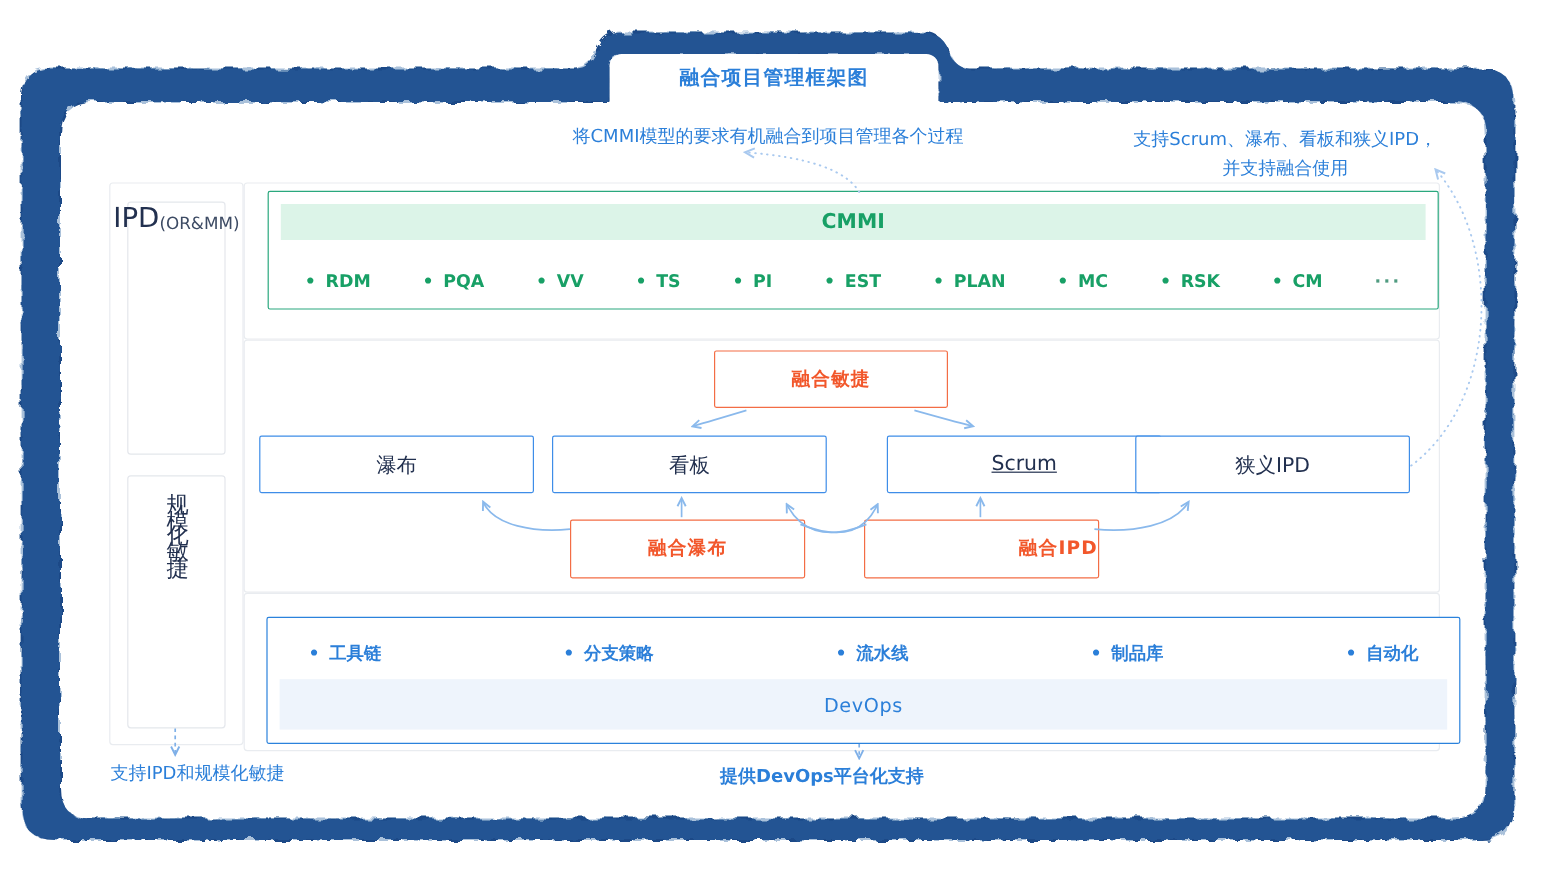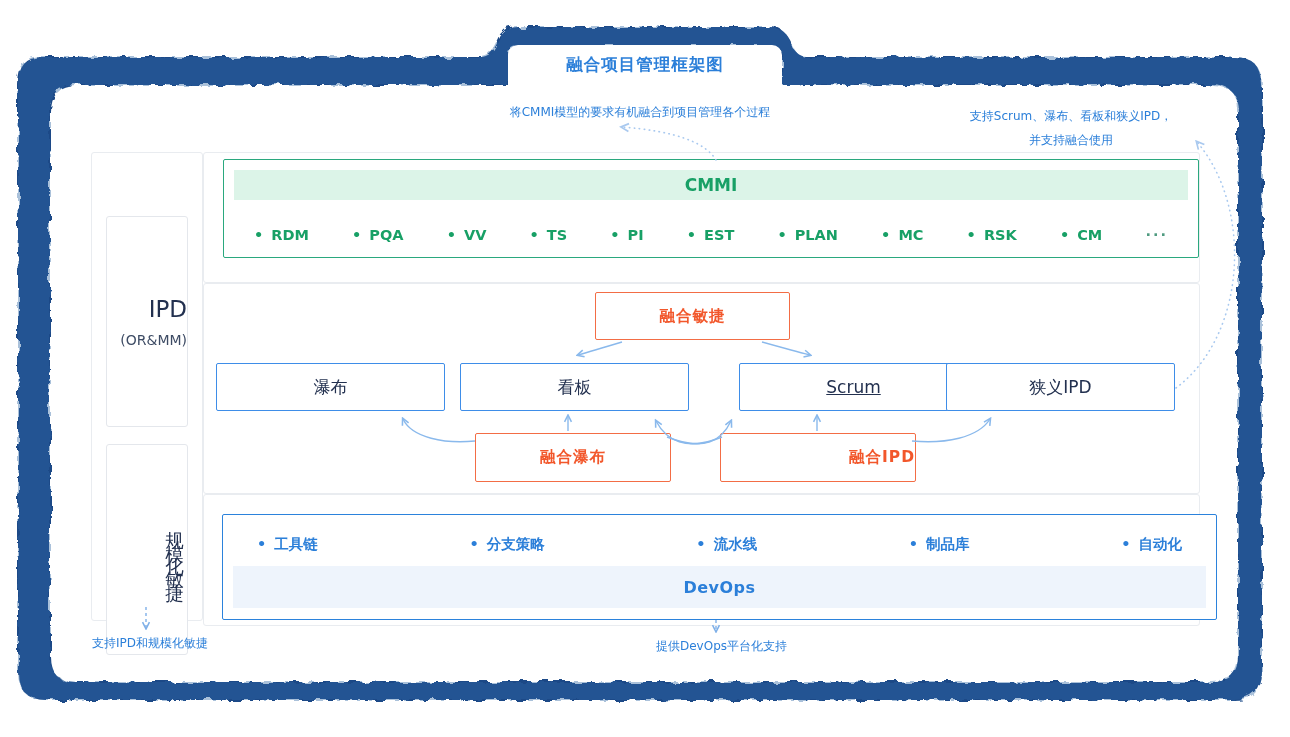--- a/index.html
+++ b/index.html
@@ -8,37 +8,37 @@
 
   
   .frame-svg{position:absolute;left:0;top:0;z-index:1;}
 
   
   .title-tab{position:absolute;left:508px;top:45px;width:274px;height:40px;z-index:6;
     background:#fff;border-radius:10px 10px 0 0;display:flex;align-items:center;justify-content:center;}
   .title-tab span{color:var(--blue,#2b7fd9);font-size:16.5px;font-weight:bold;letter-spacing:1px;text-align:right;}
 
   
-  .ann{position:absolute;z-index:5;color:var(--blue,#2b7fd9);font-size:12px;font-weight:500;}
+  .ann{position:absolute;z-index:5;color:var(--blue,#2b7fd9);font-size:15px;font-weight:500;}
   .ann-top{left:430px;top:104px;width:420px;text-align:center;}
   .ann-right{left:940px;top:104px;width:262px;text-align:center;line-height:24px;}
   .ann-bl{left:92px;top:635px;}
-  .ann-bc{left:656px;top:638px;}
+  .ann-bc{left:600px;top:638px;font-weight:bold;}
 
   
   .gbox{position:absolute;border:1px solid var(--gray-border,#e9ecf0);border-radius:3px;background:#fff;z-index:2;}
   .left-outer{left:91px;top:152px;width:110px;height:467px;}
   .band1{left:203px;top:152px;width:995px;height:129px;}
   .band2{left:203px;top:283px;width:995px;height:209px;}
   .band3{left:203px;top:494px;width:995px;height:130px;}
 
   
   .ipd-box,.agile-box{position:absolute;left:106px;width:80px;height:209px;z-index:3;
     border:1px solid #e4e7ec;border-radius:3px;background:#fff;
-    display:flex;flex-direction:column;align-items:flex-end;justify-content:center;margin-top:48px;}
+    display:flex;flex-direction:row;align-items:flex-start;justify-content:center;}
   .ipd-box{top:168px;}
   .agile-box{top:396px;}
   .ipd-main{font-size:23px;color:var(--navy-text,#22304f);font-weight:500;}
   .ipd-sub{font-size:14px;color:#3d4b64;margin-top:10px;}
   .agile-text{writing-mode:vertical-rl;text-orientation:upright;letter-spacing:13px;
     font-size:18.5px;font-weight:500;color:var(--navy-text,#22304f);}
 
   
   .cmmi-box{position:absolute;left:223px;top:159px;width:974px;height:97px;z-index:3;
     border:1px solid var(--green-border,#2aa87e);border-radius:2px;background:#fff;}
@@ -68,21 +68,21 @@
 
   
   .devops-box{position:absolute;left:222px;top:514px;width:975px;height:104px;z-index:3;
     border:1px solid #2b82dc;border-radius:2px;background:#fff;padding-left:18px;}
   .devops-items{position:absolute;left:34px;right:34px;top:8px;height:42px;
     display:flex;align-items:center;justify-content:space-between;}
   .b-item{color:var(--blue,#2b7fd9);font-size:14.5px;font-weight:600;white-space:nowrap;}
   .b-item::before{content:"•";margin-right:8px;}
   .devops-header{position:absolute;left:10px;right:10px;bottom:11px;height:42px;
     background:var(--devops-bg,#eef4fc);display:flex;align-items:center;justify-content:center;}
-  .devops-header span{color:var(--blue,#2b7fd9);font-size:16px;font-weight:bold;letter-spacing:0.5px;}
+  .devops-header span{color:var(--blue,#2b7fd9);font-size:16px;font-weight:normal;letter-spacing:0.5px;}
 
   
   .arrows{position:absolute;left:0;top:0;z-index:4;pointer-events:none;}
   .p-solid{fill:none;stroke:var(--arrow-blue,#8ab9ec);stroke-width:1.4;}
   .p-dash{fill:none;stroke:#7fb0e8;stroke-width:1.4;stroke-dasharray:3 3;}
   .p-dot{fill:none;stroke:#a9c9ef;stroke-width:1.6;stroke-dasharray:0.5 4.5;stroke-linecap:round;}
 </style>
 </head>
 <body>
 

